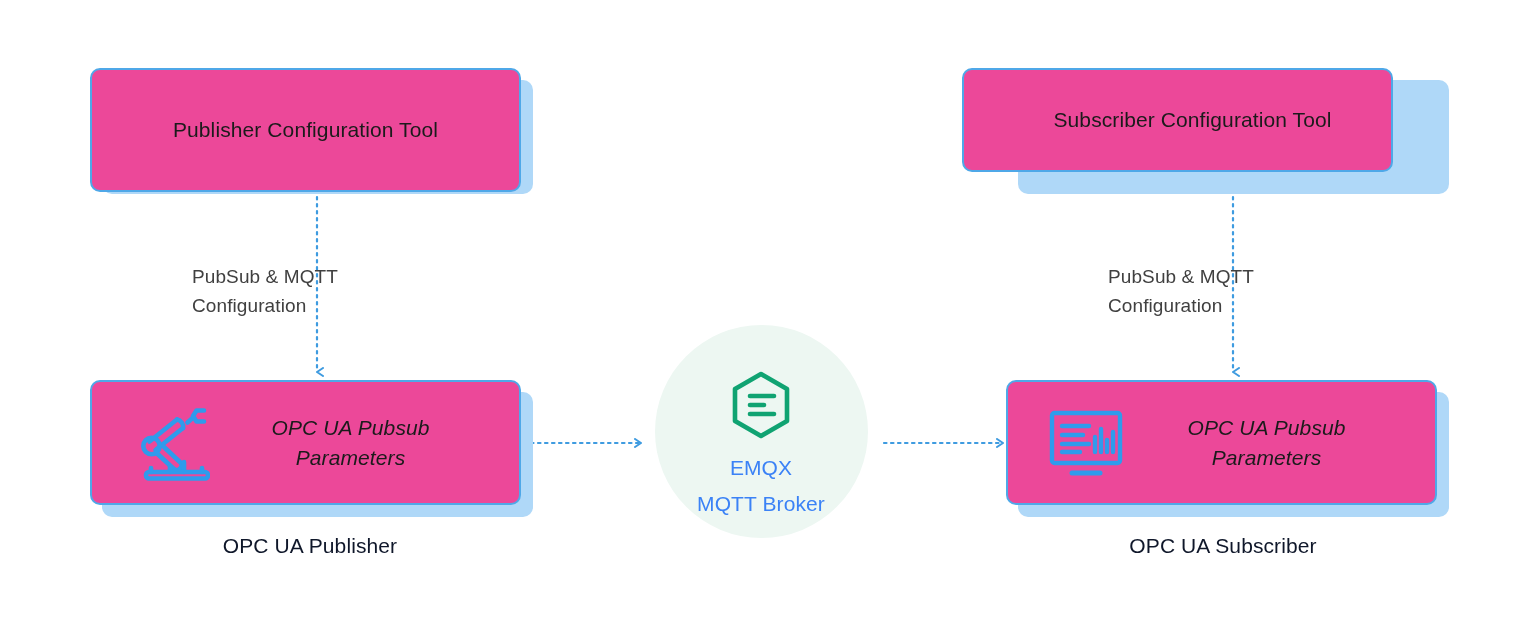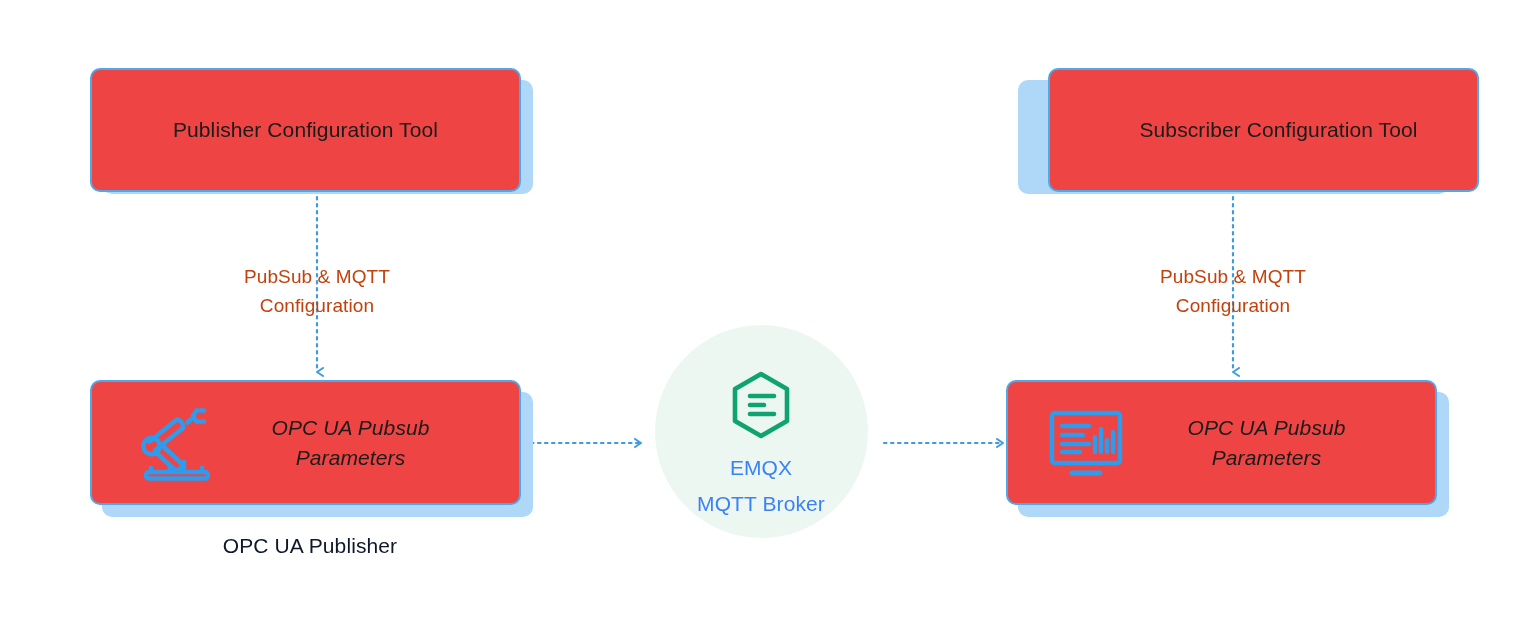--- a/index.html
+++ b/index.html
@@ -18,21 +18,21 @@
 
   #diagram-canvas {
     position: absolute;
     inset: 0;
   }
 
   
   .node-box {
     position: absolute;
     box-sizing: border-box;
-    background: #ef4444;
+    background: #ec4899;
     border: 2px solid #4FA8E8;
     border-radius: 10px;
     display: flex;
     align-items: center;
     z-index: 3;
   }
   .node-shadow {
     position: absolute;
     box-sizing: border-box;
     background: #AFD8F8;
@@ -78,22 +78,22 @@
     text-align: center;
     z-index: 4;
     letter-spacing: 0.1px;
   }
 
   
   .edge-label {
     position: absolute;
     font-size: 19px;
     line-height: 29px;
-    color: #c2410c;
-    text-align: center;
+    color: #404040;
+    text-align: left;
     white-space: pre-line;
     z-index: 5;
     background: transparent;
     letter-spacing: 0.1px;
   }
 
   
   #connectors {
     position: absolute;
     left: 0;
@@ -203,21 +203,21 @@
       <line x1="21" y1="25" x2="45" y2="25" stroke="#10A372" stroke-width="4.6" stroke-linecap="round"></line>
       <line x1="21" y1="34" x2="35" y2="34" stroke="#10A372" stroke-width="4.6" stroke-linecap="round"></line>
       <line x1="21" y1="43" x2="45" y2="43" stroke="#10A372" stroke-width="4.6" stroke-linecap="round"></line>
     </svg>
   </div>
 
   <div class="broker-text" style="left:641px; top:450px; width:240px;">EMQX
 MQTT Broker</div>
 
   <div class="node-shadow" style="left:1018px; top:80px; width:431px; height:114px;"></div>
-  <div class="node-box box-top" style="left:1048px; top:68px; width:431px; height:124px;padding-left:30px;">
+  <div class="node-box box-top" style="left:962px; top:68px; width:431px; height:104px;padding-left:30px;">
     <div class="box-text">Subscriber Configuration Tool</div>
   </div>
 
   <div class="edge-label" style="left:1108px; top:262px; width:250px;">PubSub &amp; MQTT
 Configuration</div>
 
   <div class="node-shadow" style="left:1018px; top:392px; width:431px; height:125px;"></div>
   <div class="node-box box-params" style="left:1006px; top:380px; width:431px; height:125px;">
     <div class="box-icon">
       <svg width="78" height="72" viewBox="0 0 78 72" fill="none" stroke="#2F9BEC" stroke-width="4.4" stroke-linecap="round" stroke-linejoin="round">
@@ -233,14 +233,15 @@
         <line x1="60" y1="45" x2="60" y2="33"></line>
         <line x1="66" y1="45" x2="66" y2="25"></line>
 
         <line x1="25" y1="66" x2="53" y2="66" stroke-width="5"></line>
       </svg>
     </div>
     <div class="box-text">OPC UA Pubsub
 Parameters</div>
   </div>
 
+  <div class="caption" style="left:1068px; top:534px; width:310px;">OPC UA Subscriber</div>
 
 </div>
 
 </body></html>

